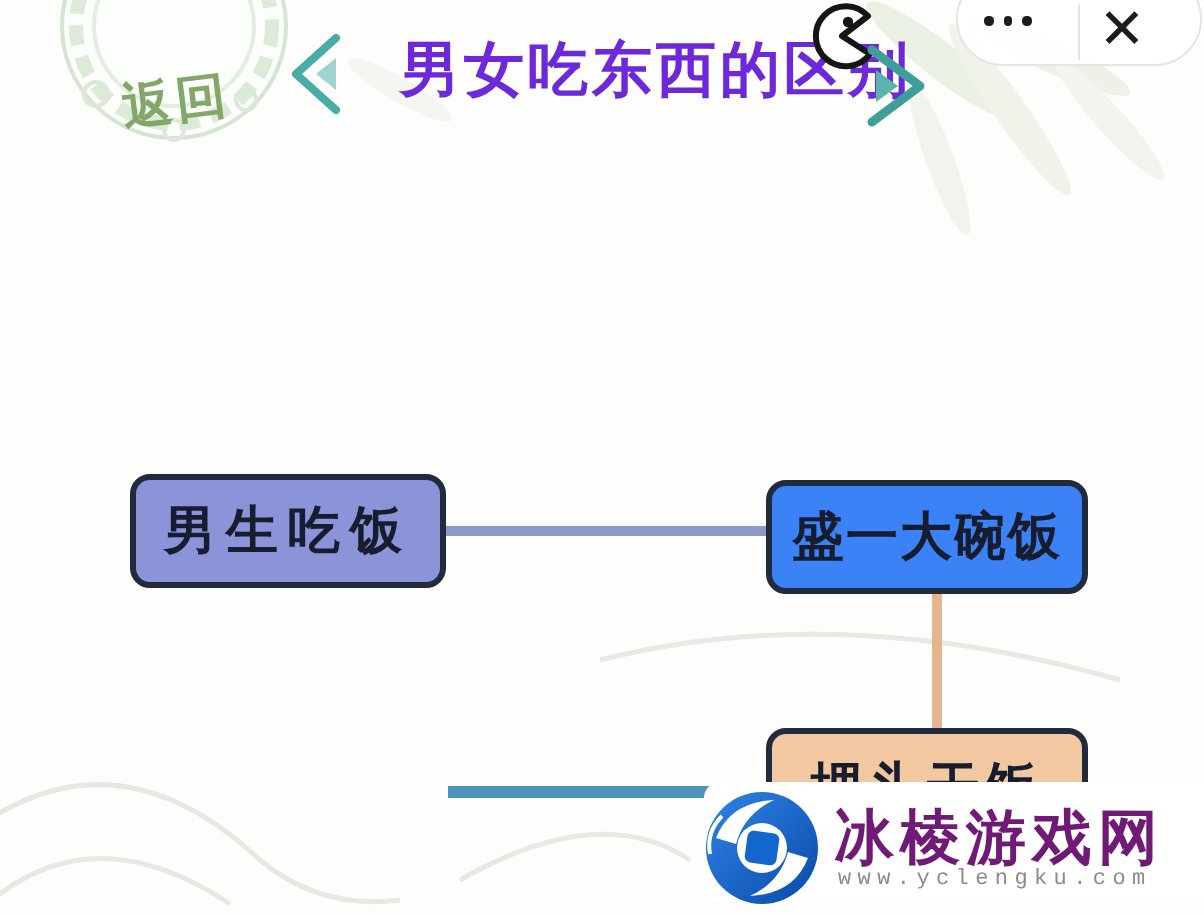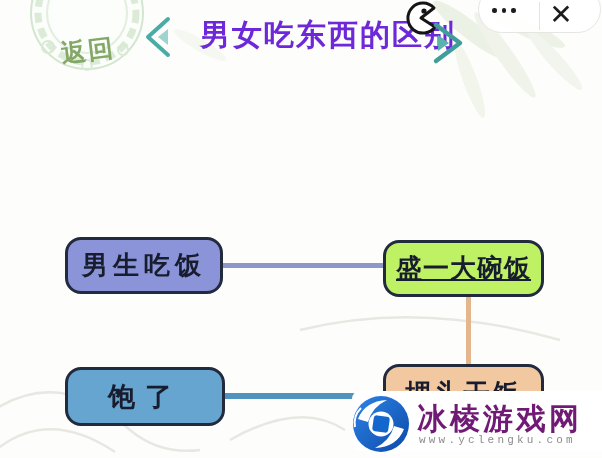--- a/index.html
+++ b/index.html
@@ -53,21 +53,21 @@
   }
   .node-1{left:65px;top:237px;width:158px;height:57px;font-size:26px;letter-spacing:5px;}
   .node-2{left:383px;top:240px;width:161px;height:57px;font-size:26px;letter-spacing:1px;}
   .node-3{left:65px;top:367px;width:160px;height:59px;font-size:27px;letter-spacing:10px;}
   .node-4{left:383px;top:364px;width:161px;height:58px;font-size:26px;letter-spacing:3px;}
 
   .conn{z-index:0;}
   .conn-1{left:222px;top:263px;width:162px;height:5px;}
   .conn-2{left:466px;top:296px;width:5px;height:70px;}
   .conn-3{left:224px;top:393px;width:160px;height:6px;}
-  .node{z-index:1;border-radius:16px;}
+  .node{z-index:1;}
 
   
   .wm-band{
     left:352px;top:391px;width:250px;height:60px;
     background:#ffffff;border-radius:8px 0 0 8px;z-index:3;
   }
   .wm-logo{left:351px;top:394px;width:60px;height:60px;z-index:4;}
   .wm-name{
     left:417px;top:399px;width:185px;z-index:4;
     font-size:30px;font-weight:bold;color:#701a75;letter-spacing:3px;
@@ -141,25 +141,22 @@
   <div class="abs capsule-divider"></div>
   <div class="abs capsule-close">✕</div>
 
   <div class="abs conn conn-1" style="background-color: rgb(141, 151, 200);"></div>
   <div class="abs conn conn-2" style="background-color: rgb(228, 182, 142);"></div>
   <div class="abs conn conn-3" style="background-color: rgb(79, 147, 193);"></div>
 
   <div class="abs node node-1" style="background-color: rgb(139, 148, 216);">
     <span>男生吃饭</span>
   </div>
-  <div class="abs node node-2" style="background-color: #bef264; text-decoration: underline;">
+  <div class="abs node node-2" style="background-color: #3b82f6;">
     <span>盛一大碗饭</span>
-  </div>
-  <div class="abs node node-3" style="background-color: rgb(102, 165, 207);">
-    <span>饱了</span>
   </div>
   <div class="abs node node-4" style="background-color: rgb(242, 200, 161);">
     <span>埋头干饭</span>
   </div>
 
   <div class="abs wm-band"></div>
   <svg class="abs wm-logo" viewBox="0 0 60 60">
     <defs>
       <linearGradient id="wmblue" x1="0" y1="0" x2="1" y2="1">
         <stop offset="0" stop-color="#2f84e8"></stop>

